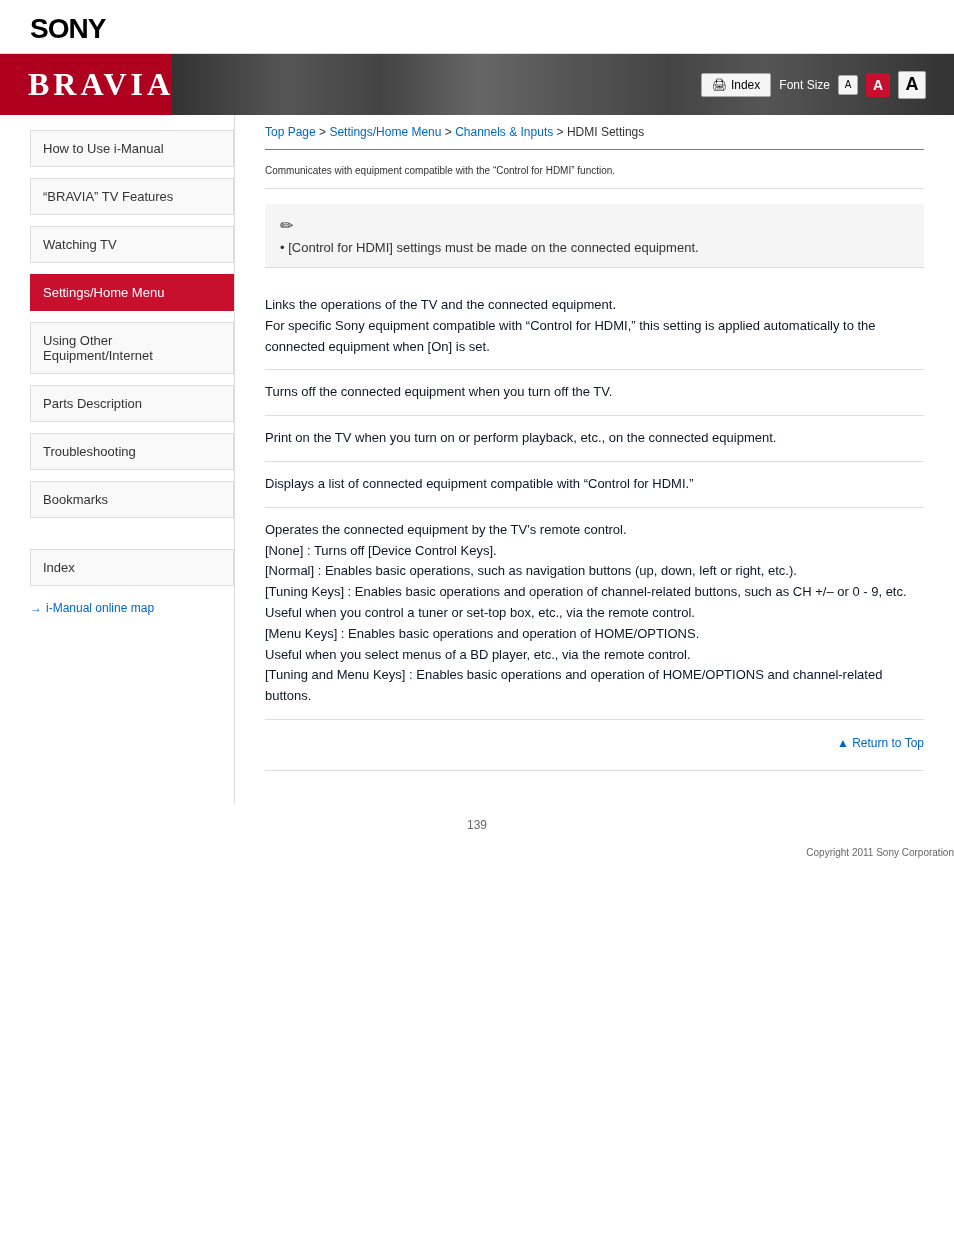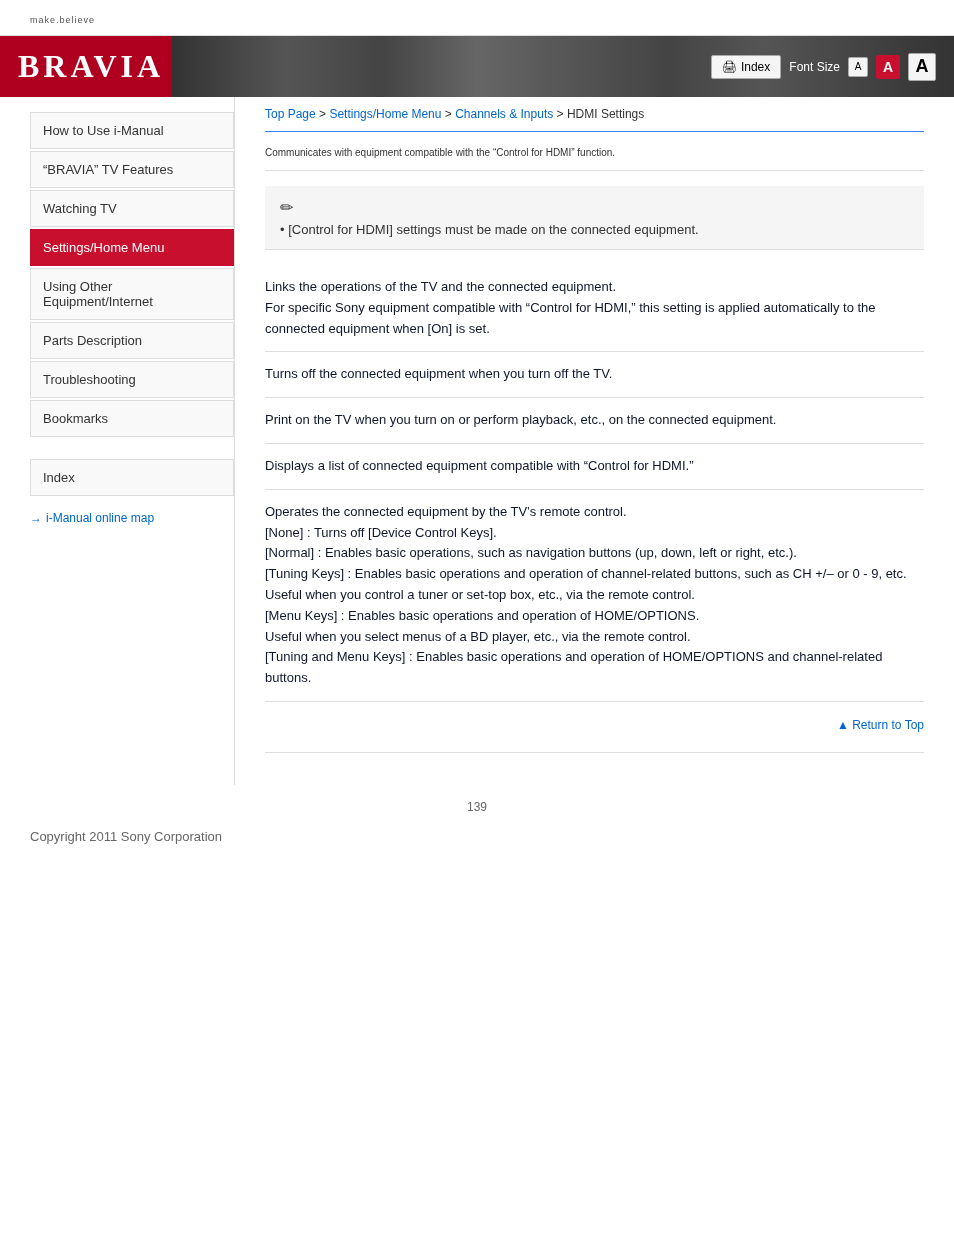--- a/index.html
+++ b/index.html
@@ -7,21 +7,21 @@
 
     
     .header { padding: 15px 30px 10px 30px; border-bottom: 1px solid #ddd; }
     .sony-logo { display: flex; flex-direction: column; }
     .sony-logo .sony-text { font-size: 28px; font-weight: 900; letter-spacing: -1px; color: #000; line-height: 1; }
     .sony-logo .tagline { font-size: 9px; color: #555; letter-spacing: 1px; }
 
     
     .bravia-banner {
       background: linear-gradient(to right, #b00020 0%, #b00020 18%, #333 18%, #555 30%, #444 40%, #666 50%, #555 60%, #444 70%, #555 80%, #333 100%);
-      padding: 12px 18px;
+      padding: 12px 28px;
       display: flex;
       align-items: center;
       justify-content: space-between;
     }
     .bravia-title {
       font-size: 32px;
       font-weight: bold;
       color: #fff;
       letter-spacing: 4px;
       font-family: Georgia, serif;
@@ -53,21 +53,21 @@
     .font-btn.large { width: 28px; height: 28px; font-size: 18px; font-weight: bold; }
 
     
     .main-layout { display: flex; padding: 0; }
 
     
     .sidebar { width: 235px; min-width: 235px; padding: 15px 0 15px 30px; border-right: 1px solid #ddd; }
     .sidebar-item {
       display: block;
       padding: 10px 12px;
-      margin-bottom: 2px;
+      margin-bottom: 11px;
       cursor: pointer;
       border: 1px solid #ddd;
       background: #f9f9f9;
       color: #333;
       text-decoration: none;
       font-size: 13px;
       margin-right: 0;
     }
     .sidebar-item.active { background: #c8102e; color: #fff; border-color: #c8102e; }
     .sidebar-divider { height: 10px; }
@@ -91,30 +91,30 @@
 
     .section { padding: 12px 0; border-bottom: 1px solid #ddd; }
     .section-text { font-size: 13px; line-height: 1.6; color: #0f172a; }
 
     .device-control-section { padding: 12px 0; border-bottom: 1px solid #ddd; }
 
     .return-to-top { text-align: right; padding: 15px 0; }
     .return-to-top a { color: #0066cc; font-size: 12px; text-decoration: none; cursor: pointer; }
 
     .footer-divider { border-top: 1px solid #ddd; padding-top: 12px; margin-top: 5px; }
-    .copyright { font-size: 13px; color: #666; padding: 0 0 15px 30px; }
+    .copyright { font-size: 10px; color: #666; padding: 0 0 15px 30px; text-align: right; }
 
     .page-number { text-align: center; font-size: 12px; color: #666; padding: 15px 0; }
   </style>
 </head>
 <body>
 
 <div class="header">
   <div class="sony-logo">
-    <span class="tagline">make.believe</span>
+    <span class="sony-text">SONY</span>
   </div>
 </div>
 
 <div class="bravia-banner">
   <span class="bravia-title">BRAVIA</span>
   <div class="banner-controls">
     <button class="print-btn">
       <span>🖨</span>
       <span>Index</span>
     </button>

